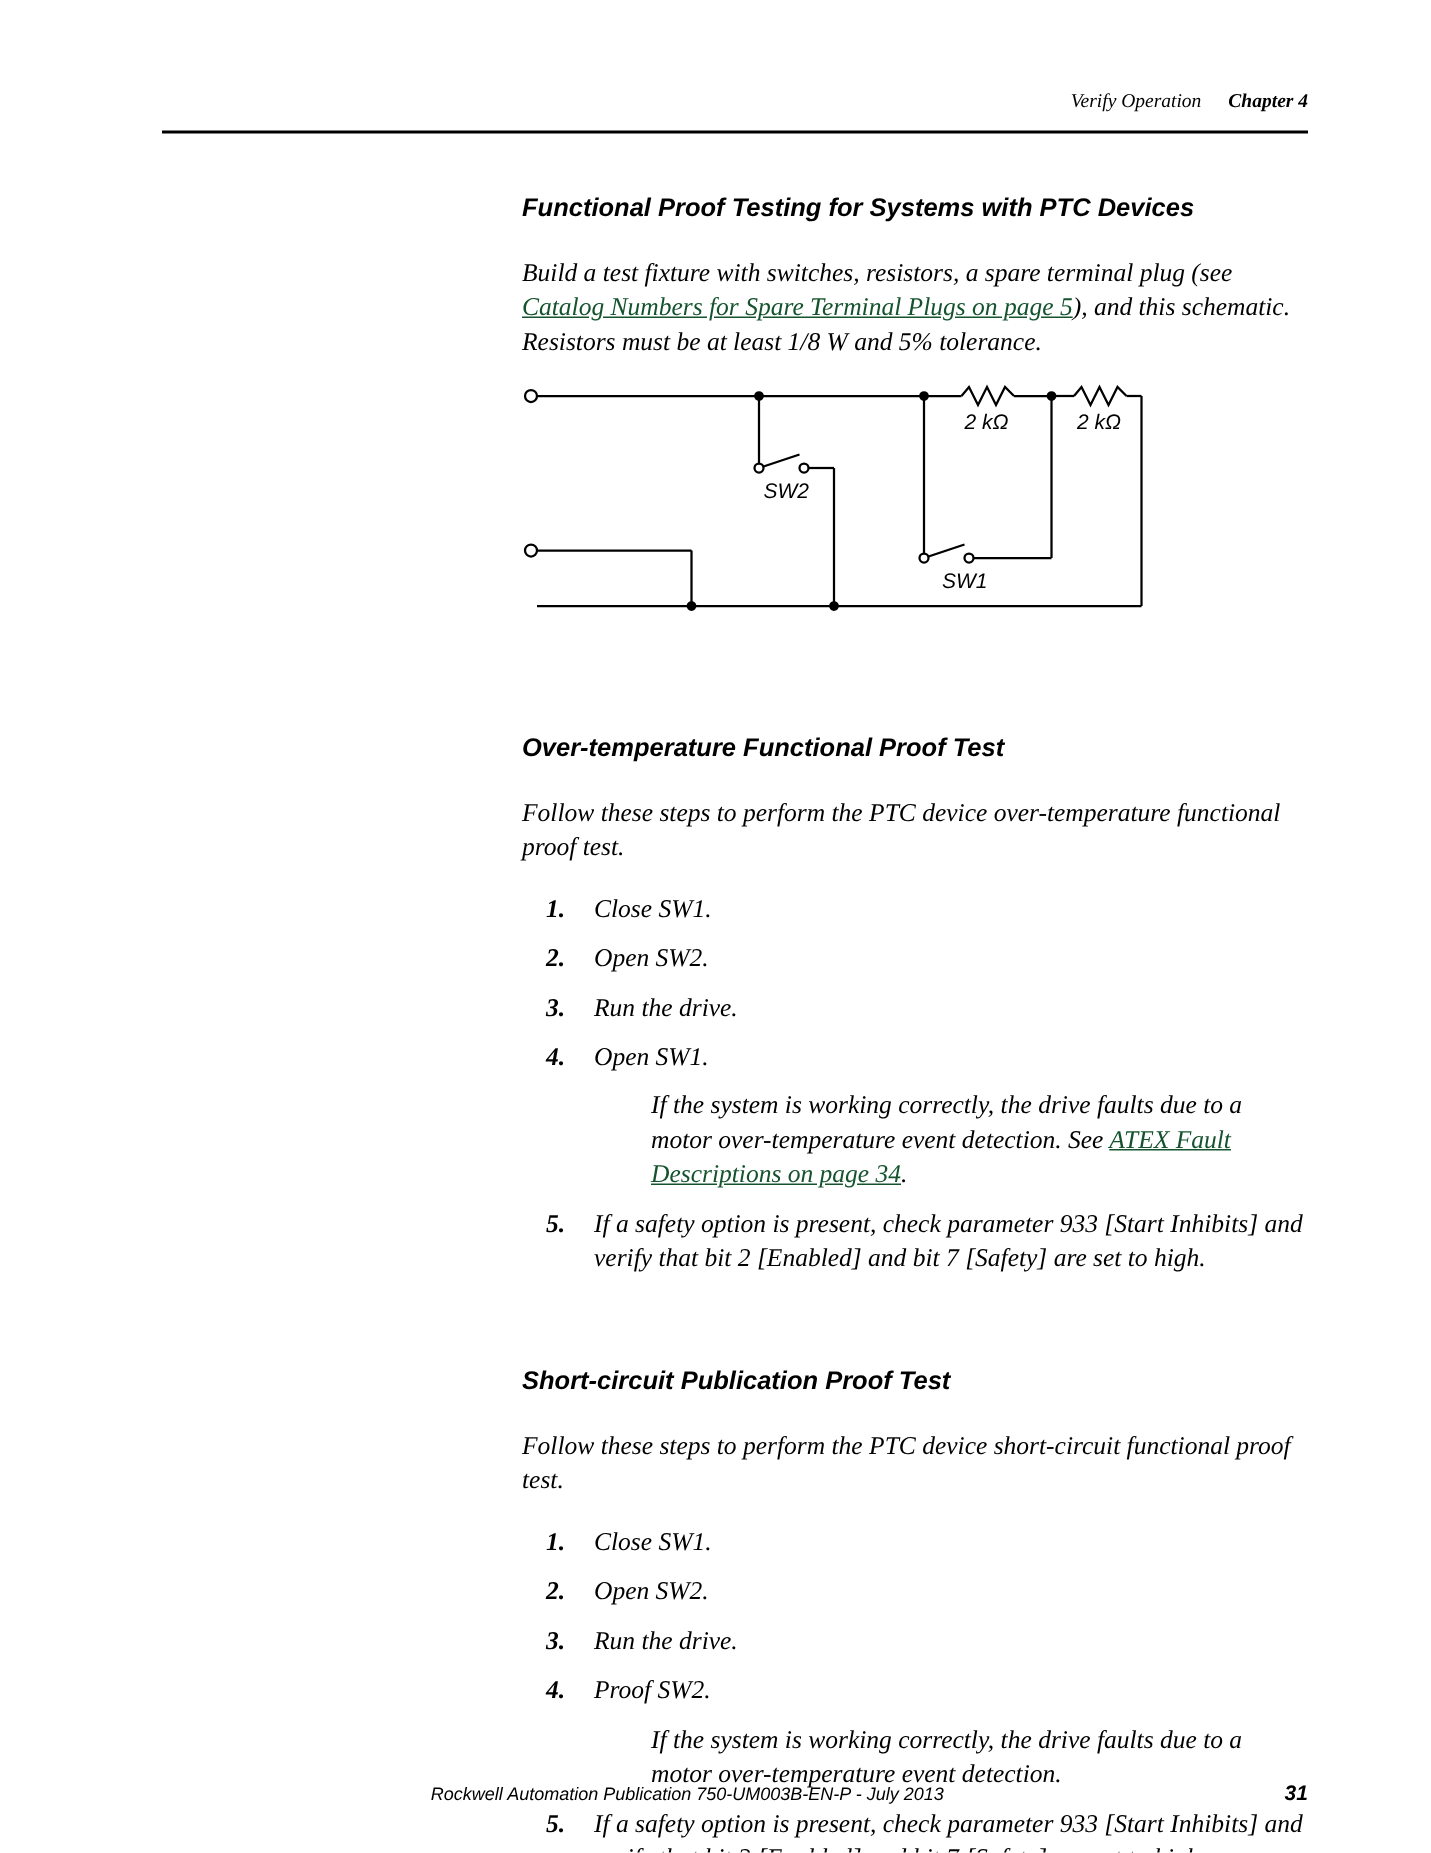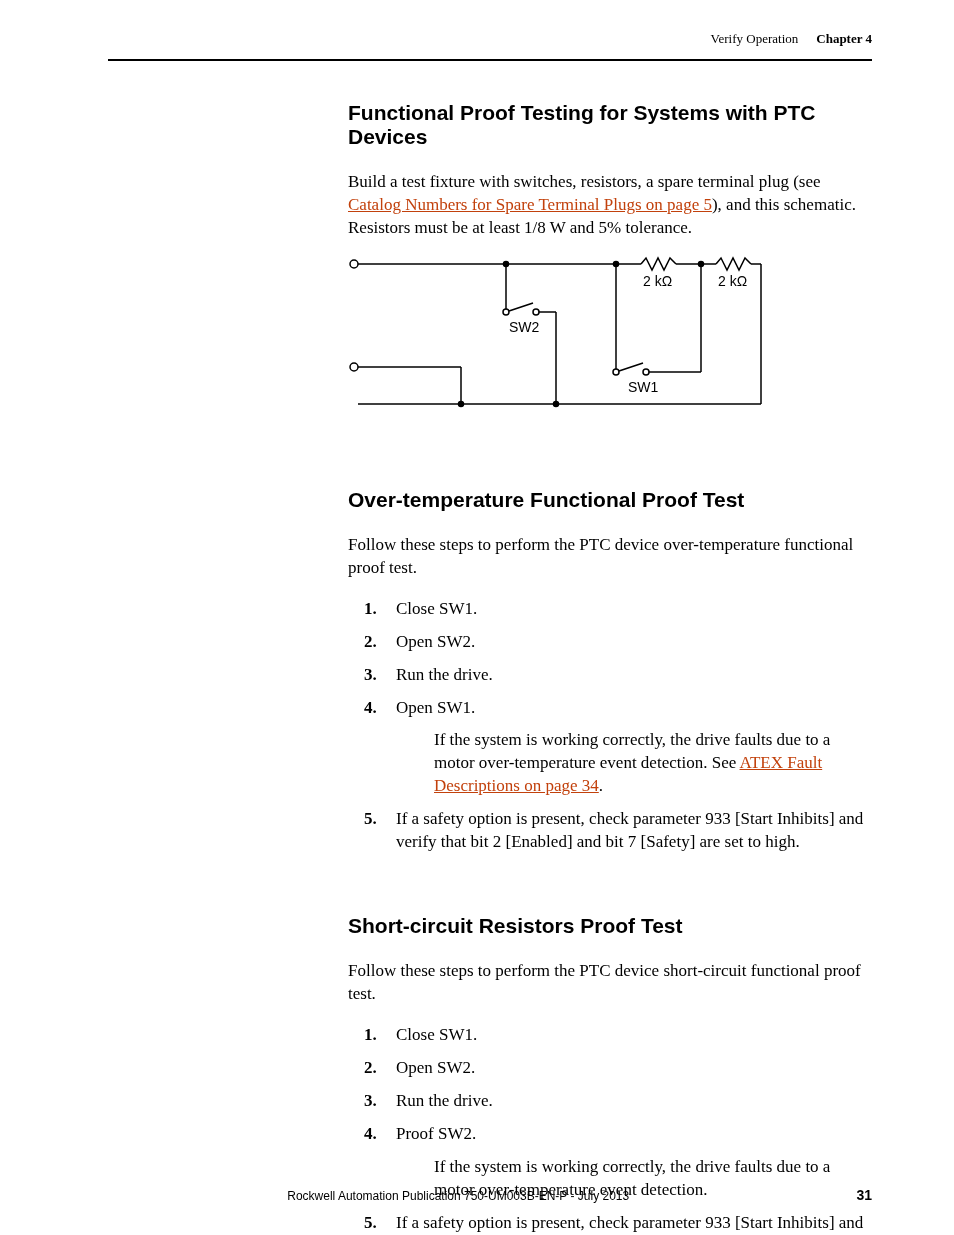--- a/index.html
+++ b/index.html
@@ -7,21 +7,22 @@
     margin: 0;
     font-family: Georgia, 'Times New Roman', serif;
     background: #fff;
     color: #000;
   }
   .page {
     width: 954px;
     height: 1235px;
     position: relative;
     box-sizing: border-box;
-    padding: 31px 82px 0 108px;
+    padding: 59px 82px 0 108px;
+    font-style: italic;
   }
   .header {
     display: flex;
     justify-content: flex-end;
     font-size: 13px;
     padding-bottom: 12px;
     border-bottom: 2px solid #000;
     margin-bottom: 40px;
   }
   .header .section-name {
@@ -30,33 +31,33 @@
   }
   .header .chapter {
     font-weight: bold;
   }
   .content {
     margin-left: 240px;
   }
   h2 {
     font-family: Arial, Helvetica, sans-serif;
     font-weight: bold;
-    font-size: 21px;
+    font-size: 17px;
     margin: 0 0 22px 0;
   }
   h2.gap-top {
     margin-top: 60px;
   }
   p.body {
     font-size: 17px;
     line-height: 1.35;
     margin: 0 0 14px 0;
   }
   a.link {
-    color: #c2410c;
+    color: #14532d;
     text-decoration: underline;
   }
   ol.steps {
     list-style: none;
     padding: 0;
     margin: 18px 0 0 0;
   }
   ol.steps > li {
     font-size: 17px;
     line-height: 1.35;
@@ -176,21 +177,21 @@
       <li><span class="num">2.</span><span>Open SW2.</span></li>
       <li><span class="num">3.</span><span>Run the drive.</span></li>
       <li><span class="num">4.</span><span>Open SW1.</span>
         <div class="step-sub">
           <span>If the system is working correctly, the drive faults due to a motor over-temperature event detection. See </span><a class="link" href="#">ATEX Fault Descriptions on page 34</a><span>.</span>
         </div>
       </li>
       <li><span class="num">5.</span><span>If a safety option is present, check parameter 933 [Start Inhibits] and verify that bit 2 [Enabled] and bit 7 [Safety] are set to high.</span></li>
     </ol>
 
-    <h2 class="gap-top">Short-circuit Resistors Proof Test</h2>
+    <h2 class="gap-top">Short-circuit Publication Proof Test</h2>
     <p class="body">Follow these steps to perform the PTC device short-circuit functional proof test.</p>
     <ol class="steps">
       <li><span class="num">1.</span><span>Close SW1.</span></li>
       <li><span class="num">2.</span><span>Open SW2.</span></li>
       <li><span class="num">3.</span><span>Run the drive.</span></li>
       <li><span class="num">4.</span><span>Proof SW2.</span>
         <div class="step-sub">If the system is working correctly, the drive faults due to a motor over-temperature event detection.</div>
       </li>
       <li><span class="num">5.</span><span>If a safety option is present, check parameter 933 [Start Inhibits] and verify that bit 2 [Enabled] and bit 7 [Safety] are set to high.</span></li>
     </ol>

